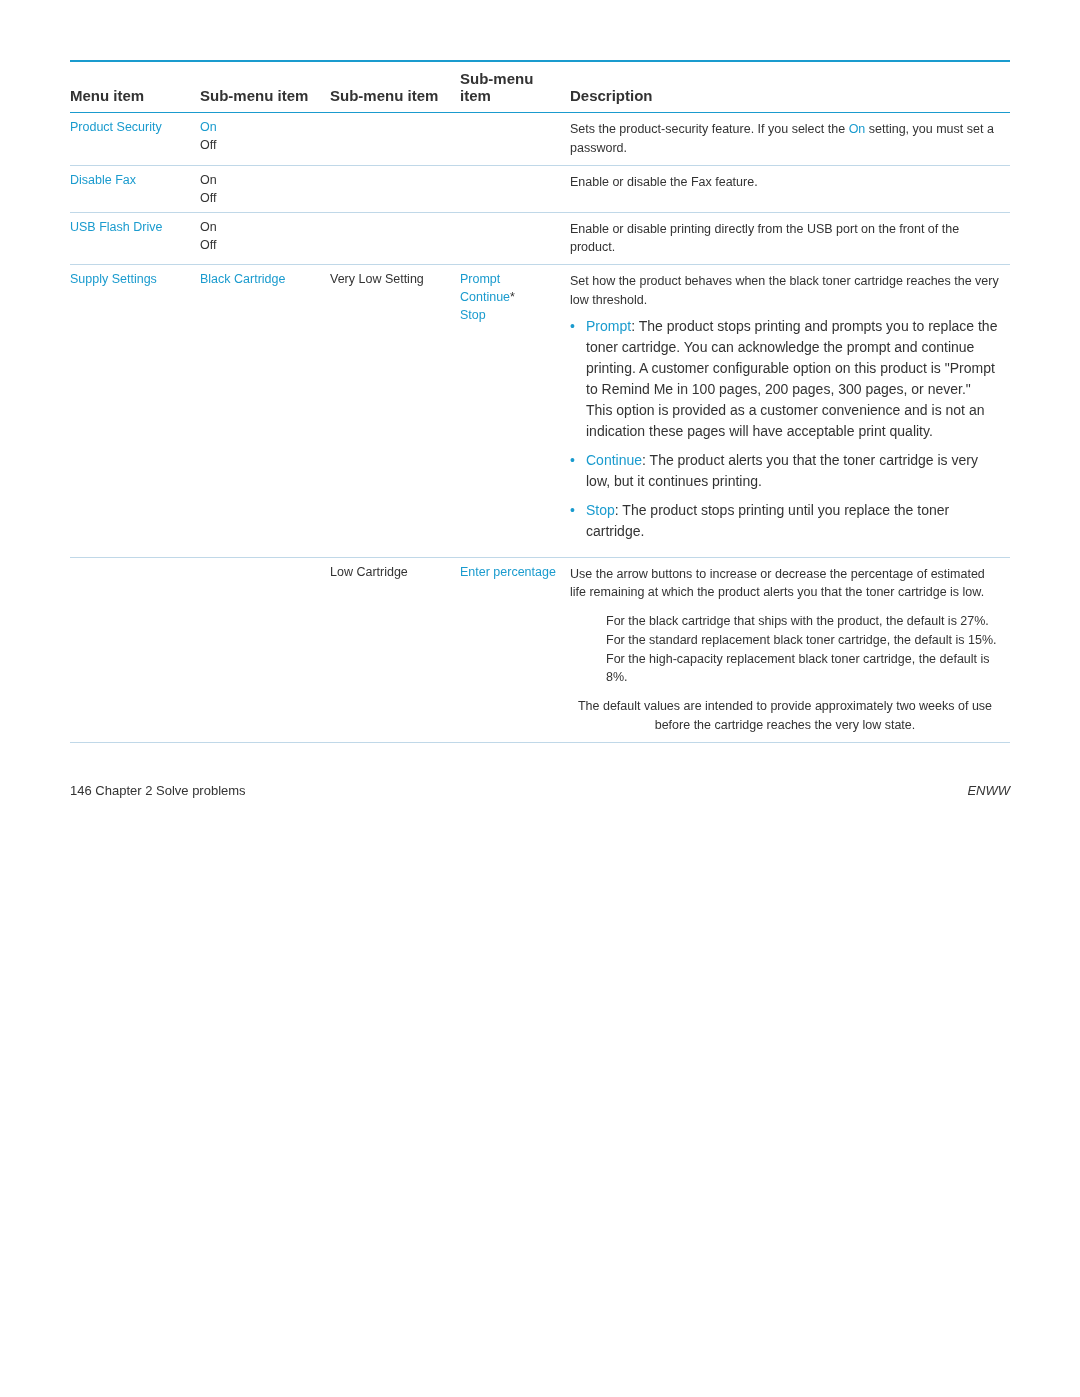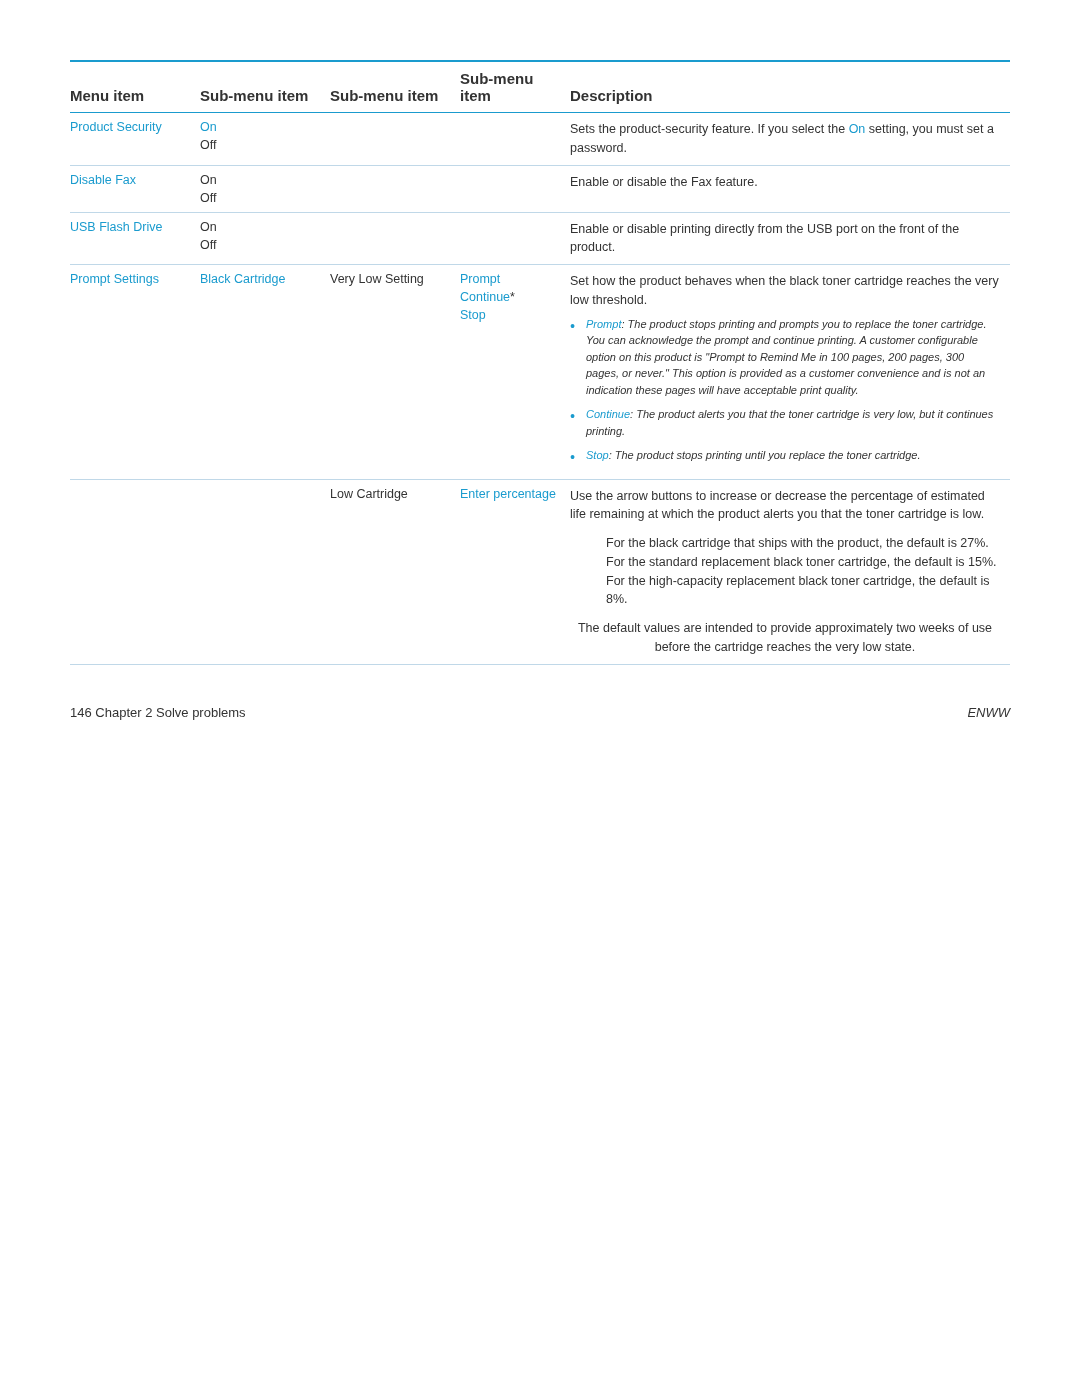--- a/index.html
+++ b/index.html
@@ -66,22 +66,21 @@
     .bullet-list {
       margin: 6px 0 0 0;
       padding-left: 0;
       list-style: none;
     }
     .bullet-list li {
       position: relative;
       padding-left: 16px;
       margin-bottom: 8px;
       line-height: 1.5;
-      font-size: 11px;
-      font-style: italic;
+      font-size: 14px;
     }
     .bullet-list li::before {
       content: "•";
       color: #1a9bce;
       position: absolute;
       left: 0;
       top: 0;
       font-size: 14px;
     }
     .page-footer {
@@ -162,21 +161,21 @@
       </td>
       <td></td>
       <td></td>
       <td>
         <span class="desc-text">Enable or disable printing directly from the USB port on the front of the product.</span>
       </td>
     </tr>
 
     <tr>
       <td>
-        <span class="link-blue">Prompt Settings</span>
+        <span class="link-blue">Supply Settings</span>
       </td>
       <td>
         <span class="link-blue">Black Cartridge</span>
       </td>
       <td>
         <span>Very Low Setting</span>
       </td>
       <td>
         <div><span class="link-blue">Prompt</span></div>
         <div style="margin-top:4px;"><span class="link-blue">Continue</span>*</div>

